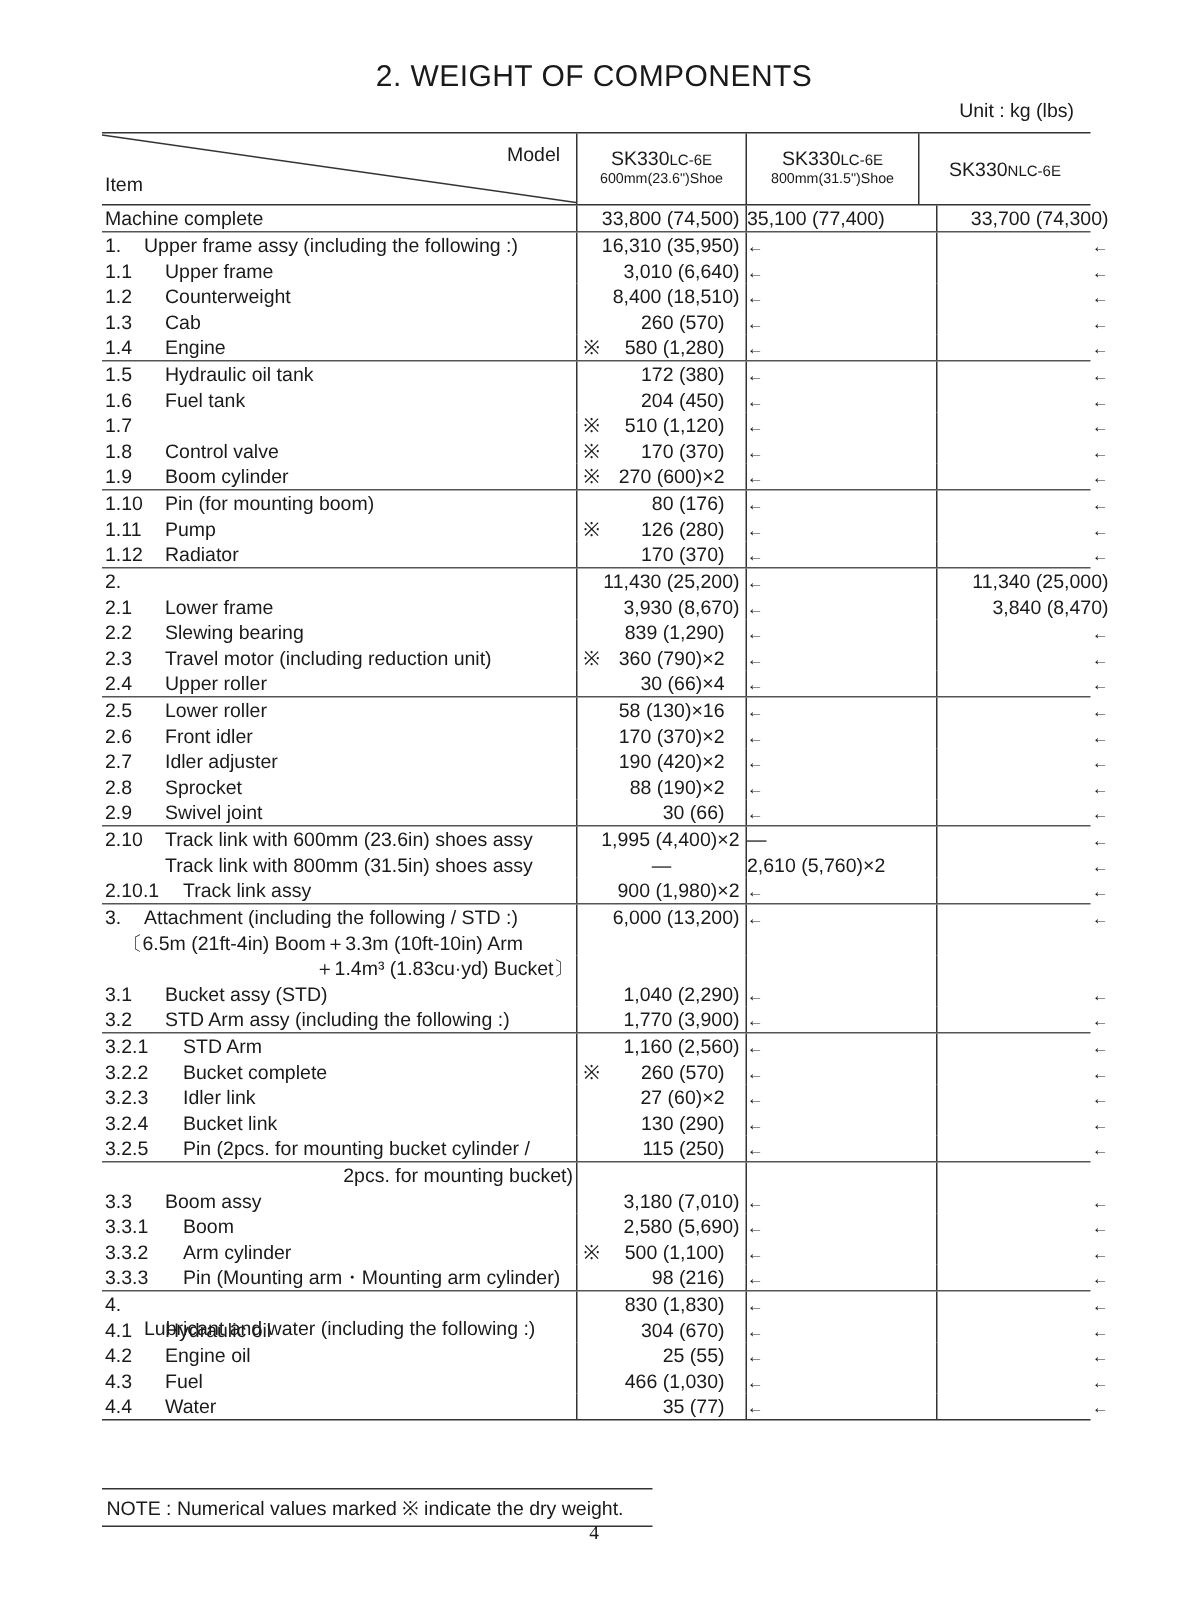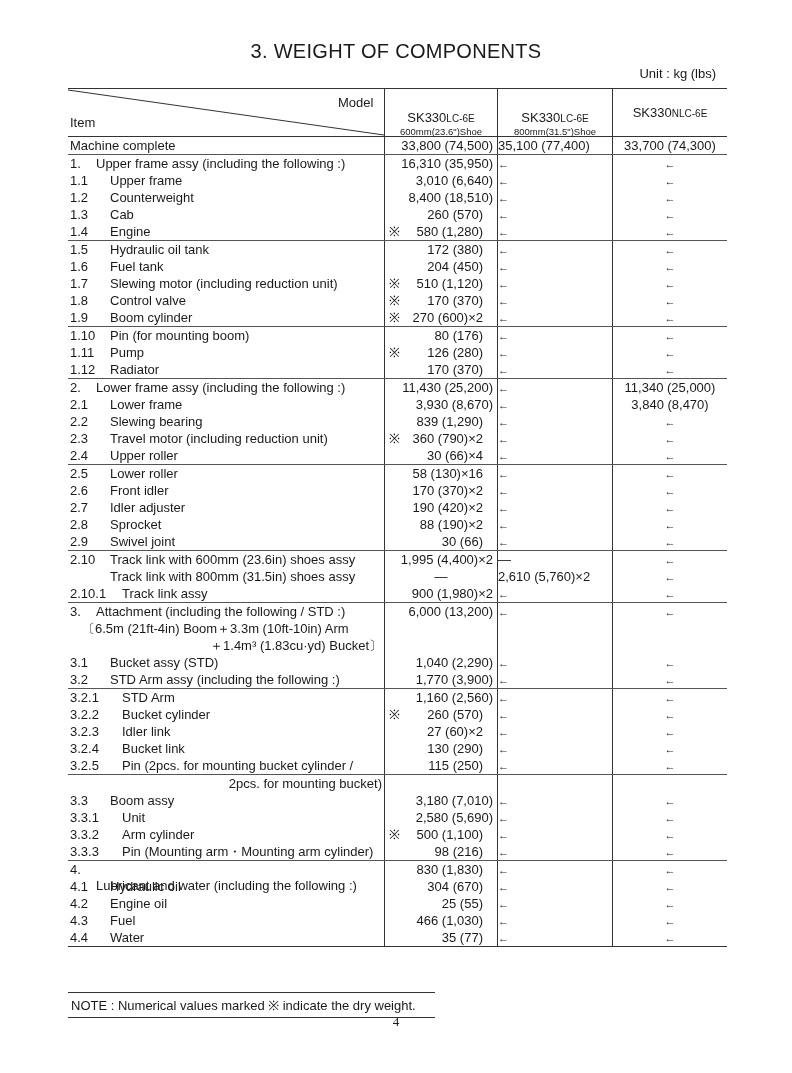--- a/index.html
+++ b/index.html
@@ -7,48 +7,48 @@
          font-family:"Liberation Sans", sans-serif; color:#1a1a1a; }
   .title { position:absolute; top:40px; left:0; width:792px; text-align:center;
            font-size:20px; letter-spacing:0.3px; }
   .unit { position:absolute; top:66px; right:76px; font-size:13px; }
   .table { position:absolute; left:68px; top:88px; width:659px; }
   .hdr { position:relative; height:47px; border-top:1.5px solid #333; border-bottom:1.5px solid #333; }
   .hdr svg { position:absolute; left:0; top:0; }
   .hdr .model { position:absolute; left:270px; top:6px; font-size:13px; }
   .hdr .item { position:absolute; left:2px; top:26px; font-size:13px; }
   .hdr .col { position:absolute; top:0; height:47px; text-align:center; border-left:1.5px solid #333; box-sizing:border-box; }
-  .hdr .col .m { font-size:13px; margin-top:21px; }
+  .hdr .col .m { font-size:13px; margin-top:9px; }
   .hdr .col .s { font-size:9.5px; margin-top:1px; }
   .hdr .col.c3 .m { margin-top:16px; }
   .sm { font-size:10px; }
   .c1 { left:316px; width:113px; }
   .c2 { left:429px; width:115px; }
   .c3 { left:544px; width:115px; }
   .row { position:relative; height:17px; font-size:13px; line-height:17px; }
   .row.sep { border-bottom:1.2px solid #555; }
   .row .num { position:absolute; left:2px; }
   .row .lab { position:absolute; white-space:nowrap; }
   .row .cell { position:absolute; top:0; height:17px; border-left:1.5px solid #333; box-sizing:border-box; white-space:nowrap; }
   .row .cell.v1 { left:316px; width:113px; }
   .row .cell.v2 { left:429px; width:115px; text-align:left; }
-  .row .cell.v3 { left:544px; width:115px; text-align:center; }
+  .row .cell.v3 { left:556px; width:115px; text-align:right; }
   .v1 .dry { position:absolute; left:4px; }
   .v1 .val { position:absolute; right:14px; text-align:center; }
   .v1 .val.center { left:0; right:0; text-align:center; }
   .arrow { font-size:11px; }
   .row.last { border-bottom:1.5px solid #333; }
   .note { position:absolute; left:68px; top:968px; width:367px; border-top:1.5px solid #333; border-bottom:1.5px solid #333;
           font-size:13px; padding:3px 0 3px 3px; box-sizing:border-box;margin-top:24px; }
   .page { position:absolute; top:1014px; left:0; width:792px; text-align:center; font-family:"Liberation Serif", serif; font-size:13px; }
 </style>
 </head>
 <body>
 
-<div class="title">3.   WEIGHT OF COMPONENTS</div>
+<div class="title">2.   WEIGHT OF COMPONENTS</div>
 <div class="unit">Unit : kg (lbs)</div>
 
 <div class="table">
   <div class="hdr">
     <svg width="316" height="47">
       <line x1="0" y1="1" x2="316" y2="46" stroke="#333" stroke-width="1"></line>
     </svg>
     <div class="model">Model</div>
     <div class="item">Item</div>
     <div class="col c1">
@@ -131,21 +131,20 @@
         <span class="num">1.6</span>
         <span class="lab" style="left: 42px;">Fuel tank</span>
         <div class="cell v1">
           <span class="val">204 (450)</span>
         </div>
         <div class="cell v2"><span class="arrow">←</span></div>
         <div class="cell v3"><span class="arrow">←</span></div>
       </div>
       <div class="row">
         <span class="num">1.7</span>
-        <span class="lab" style="left: 42px;">Slewing motor (including reduction unit)</span>
         <div class="cell v1">
           <span class="dry">※</span>
           <span class="val">510 (1,120)</span>
         </div>
         <div class="cell v2"><span class="arrow">←</span></div>
         <div class="cell v3"><span class="arrow">←</span></div>
       </div>
       <div class="row">
         <span class="num">1.8</span>
         <span class="lab" style="left: 42px;">Control valve</span>
@@ -189,21 +188,20 @@
         <span class="num">1.12</span>
         <span class="lab" style="left: 42px;">Radiator</span>
         <div class="cell v1">
           <span class="val">170 (370)</span>
         </div>
         <div class="cell v2"><span class="arrow">←</span></div>
         <div class="cell v3"><span class="arrow">←</span></div>
       </div>
       <div class="row">
         <span class="num">2.</span>
-        <span class="lab" style="left: 28px;">Lower frame assy (including the following :)</span>
         <div class="cell v1">
           <span class="val" style="right: 4px;">11,430 (25,200)</span>
         </div>
         <div class="cell v2"><span class="arrow">←</span></div>
         <div class="cell v3"><span>11,340 (25,000)</span></div>
       </div>
       <div class="row">
         <span class="num">2.1</span>
         <span class="lab" style="left: 42px;">Lower frame</span>
         <div class="cell v1">
@@ -358,21 +356,21 @@
         <span class="num">3.2.1</span>
         <span class="lab" style="left: 54px;">STD Arm</span>
         <div class="cell v1">
           <span class="val" style="right: 4px;">1,160 (2,560)</span>
         </div>
         <div class="cell v2"><span class="arrow">←</span></div>
         <div class="cell v3"><span class="arrow">←</span></div>
       </div>
       <div class="row">
         <span class="num">3.2.2</span>
-        <span class="lab" style="left: 54px;">Bucket cylinder</span>
+        <span class="lab" style="left: 54px;">Bucket complete</span>
         <div class="cell v1">
           <span class="dry">※</span>
           <span class="val">260 (570)</span>
         </div>
         <div class="cell v2"><span class="arrow">←</span></div>
         <div class="cell v3"><span class="arrow">←</span></div>
       </div>
       <div class="row">
         <span class="num">3.2.3</span>
         <span class="lab" style="left: 54px;">Idler link</span>
@@ -412,21 +410,21 @@
         <span class="num">3.3</span>
         <span class="lab" style="left: 42px;">Boom assy</span>
         <div class="cell v1">
           <span class="val" style="right: 4px;">3,180 (7,010)</span>
         </div>
         <div class="cell v2"><span class="arrow">←</span></div>
         <div class="cell v3"><span class="arrow">←</span></div>
       </div>
       <div class="row">
         <span class="num">3.3.1</span>
-        <span class="lab" style="left: 54px;">Unit</span>
+        <span class="lab" style="left: 54px;">Boom</span>
         <div class="cell v1">
           <span class="val" style="right: 4px;">2,580 (5,690)</span>
         </div>
         <div class="cell v2"><span class="arrow">←</span></div>
         <div class="cell v3"><span class="arrow">←</span></div>
       </div>
       <div class="row">
         <span class="num">3.3.2</span>
         <span class="lab" style="left: 54px;">Arm cylinder</span>
         <div class="cell v1">

